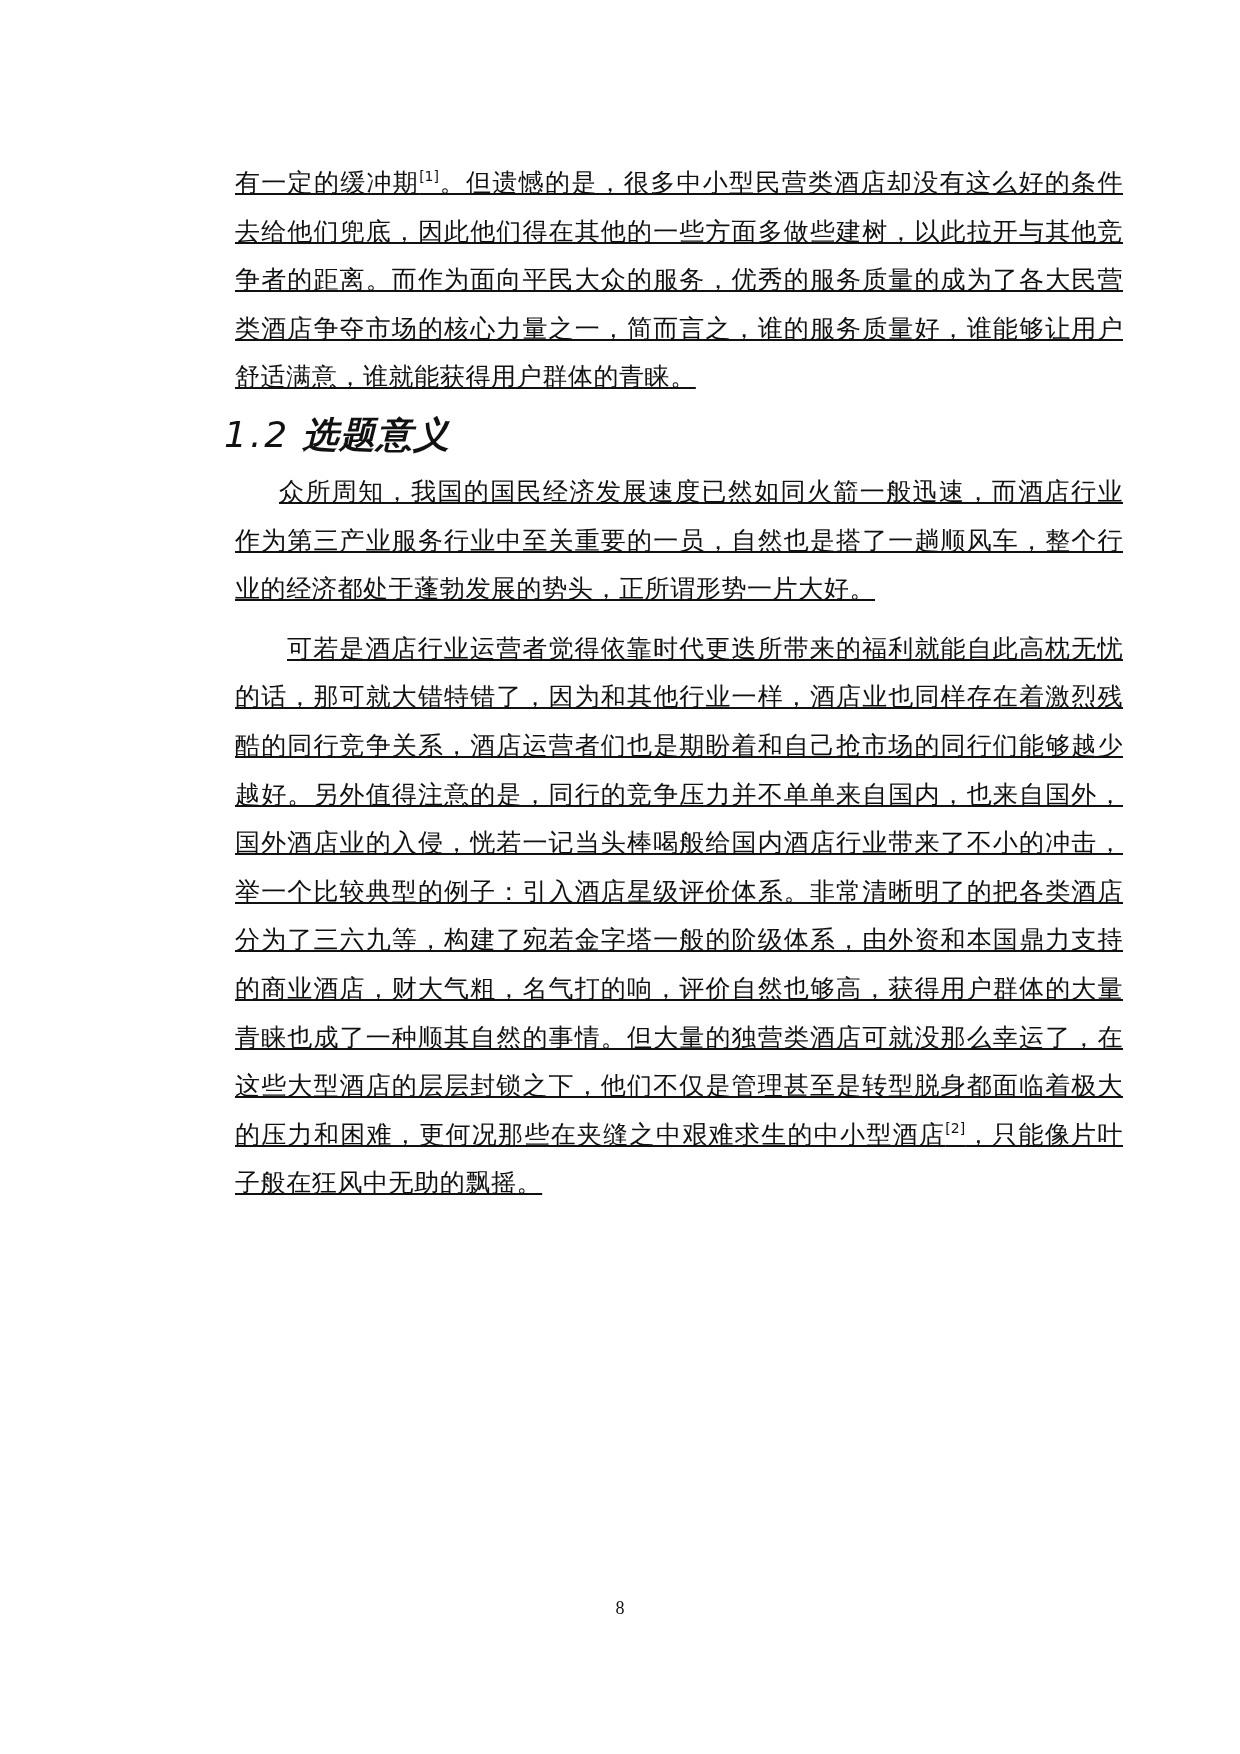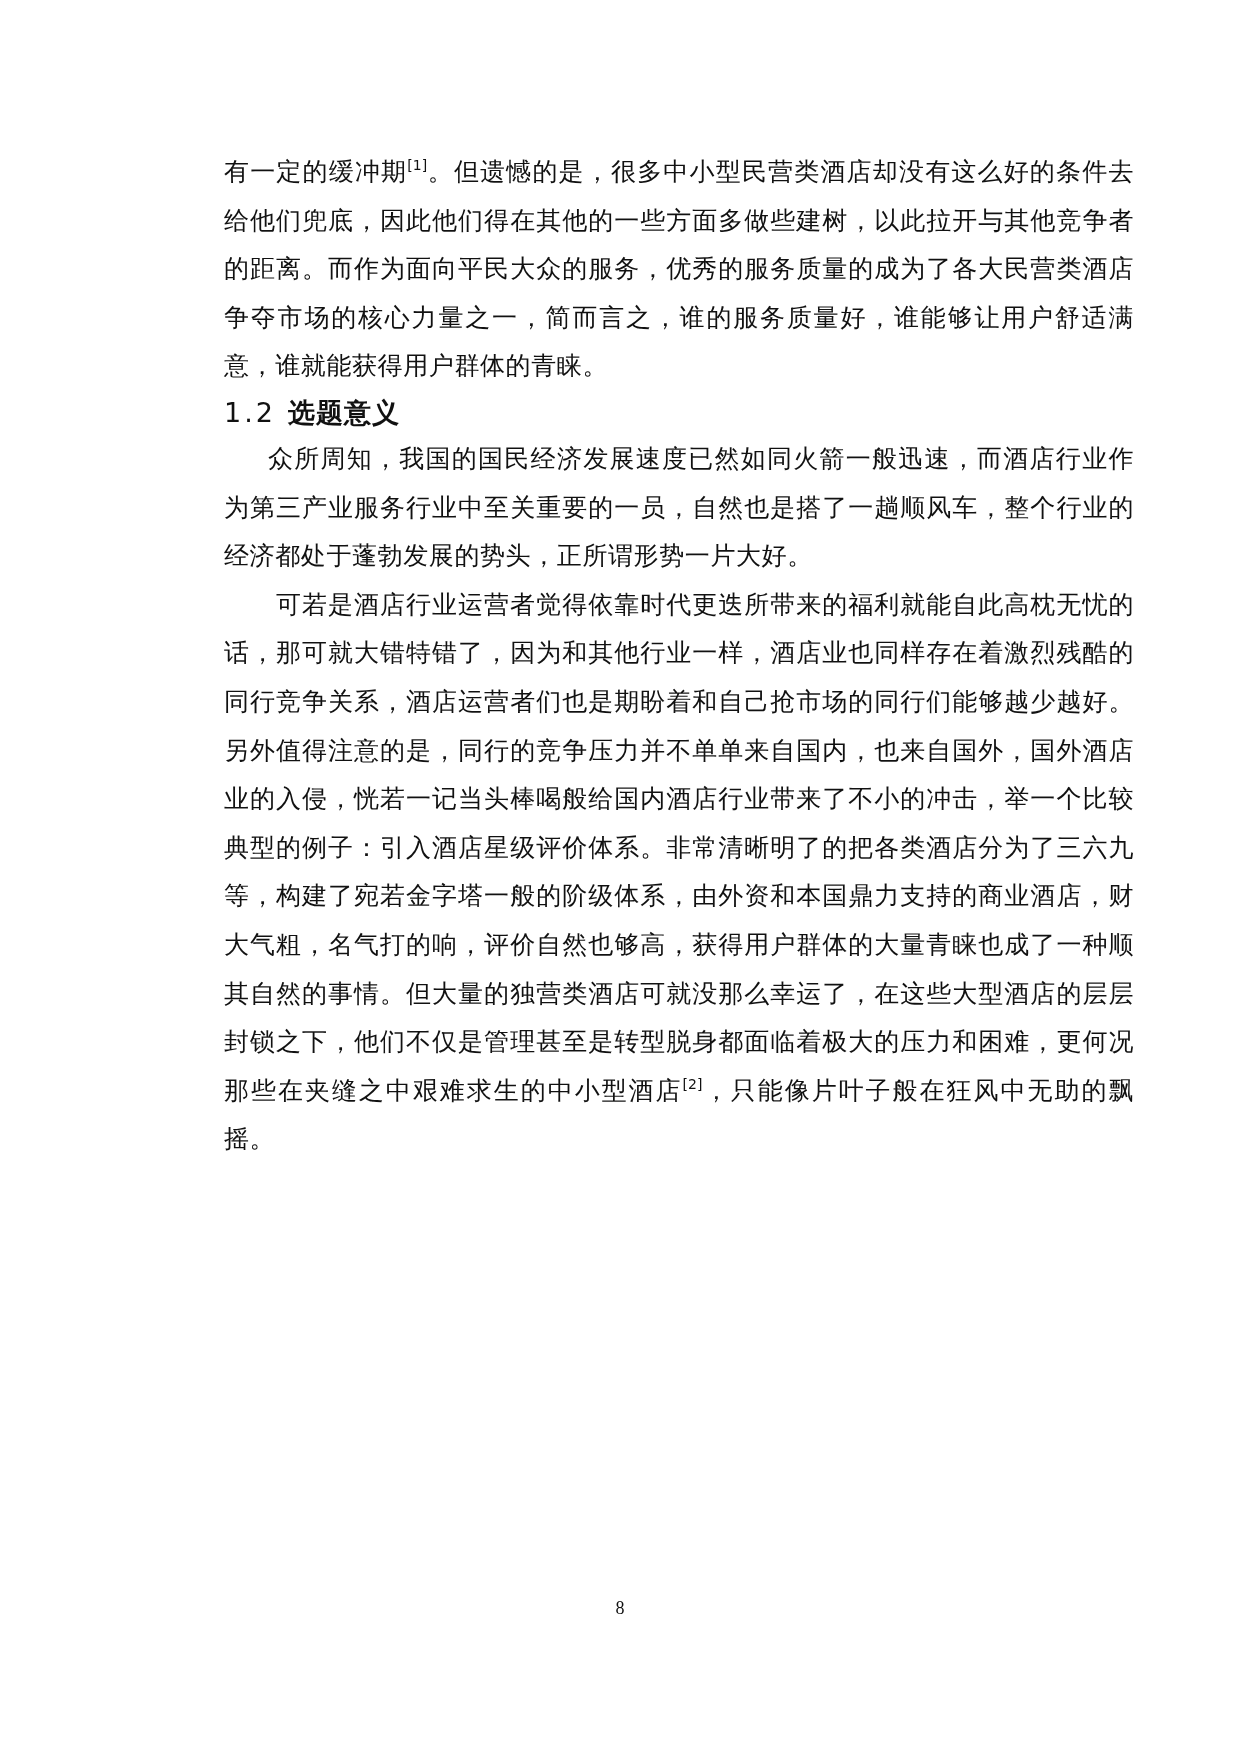--- a/index.html
+++ b/index.html
@@ -1,25 +1,25 @@
 <!DOCTYPE html>
 <html><head>
 <meta charset="utf-8">
 <style>
   html, body { margin:0; padding:0; background:#ffffff; }
   body { width:1240px; height:1754px; position:relative; overflow:hidden;
          font-family:"DejaVu Sans", "Liberation Sans", sans-serif; color:#111; }
   .page { position:absolute; left:224px; top:148px; width:910px; }
-  .para { font-size:25px; line-height:48.6px; margin:0; text-align:justify;
-          text-justify:inter-ideograph; letter-spacing:0.6px; }
+  .para { font-size:25px; line-height:48.6px; margin:11px; text-align:justify;
+          text-justify:inter-ideograph; letter-spacing:0.6px;text-decoration:underline; }
   .indent { text-indent:52px; }
   .indent-s { text-indent:44px; }
   sup { font-size:14px; line-height:0; vertical-align:10px; letter-spacing:0; }
-  .heading { font-size:27px; font-weight:bold; line-height:44px; margin:0;
-             letter-spacing:1px; font-family:"DejaVu Sans", sans-serif; }
+  .heading { font-size:36px; font-weight:bold; line-height:44px; margin:0;
+             letter-spacing:1px; font-family:"DejaVu Sans", sans-serif;font-style:italic; }
   .heading .num { font-weight:normal; margin-right:12px; letter-spacing:3px; }
   .footer { position:absolute; left:0; width:1240px; top:1598px; text-align:center;
             font-family:"Liberation Serif", "DejaVu Serif", serif; font-size:18px; }
 </style>
 </head>
 <body>
 
 <div class="page">
 
   <p class="para"><span>有一定的缓冲期</span><sup>[1]</sup><span>。但遗憾的是，很多中小型民营类酒店却没有这么好的条件去给他们兜底，因此他们得在其他的一些方面多做些建树，以此拉开与其他竞争者的距离。而作为面向平民大众的服务，优秀的服务质量的成为了各大民营类酒店争夺市场的核心力量之一，简而言之，谁的服务质量好，谁能够让用户舒适满意，谁就能获得用户群体的青睐。</span></p>

